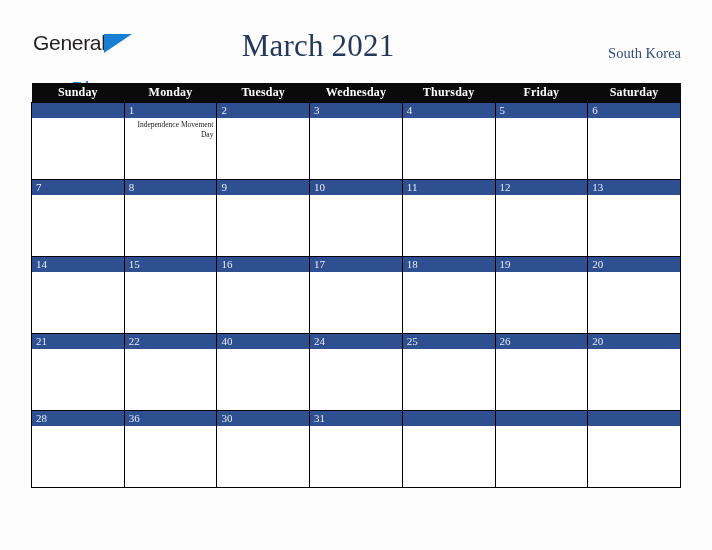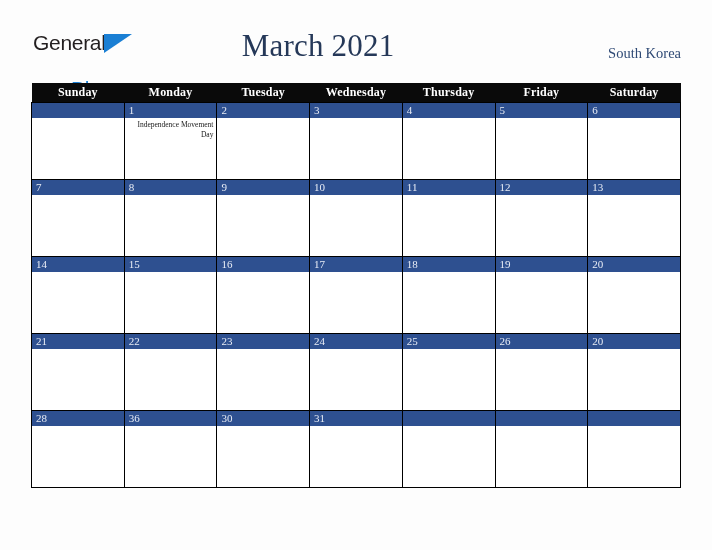--- a/index.html
+++ b/index.html
@@ -247,21 +247,21 @@
           </td>
         </tr>
         <tr>
           <td>
             <div class="daybar">21</div>
           </td>
           <td>
             <div class="daybar">22</div>
           </td>
           <td>
-            <div class="daybar">23</div>
+            <div class="daybar">40</div>
           </td>
           <td>
             <div class="daybar">24</div>
           </td>
           <td>
             <div class="daybar">25</div>
           </td>
           <td>
             <div class="daybar">26</div>
           </td>

